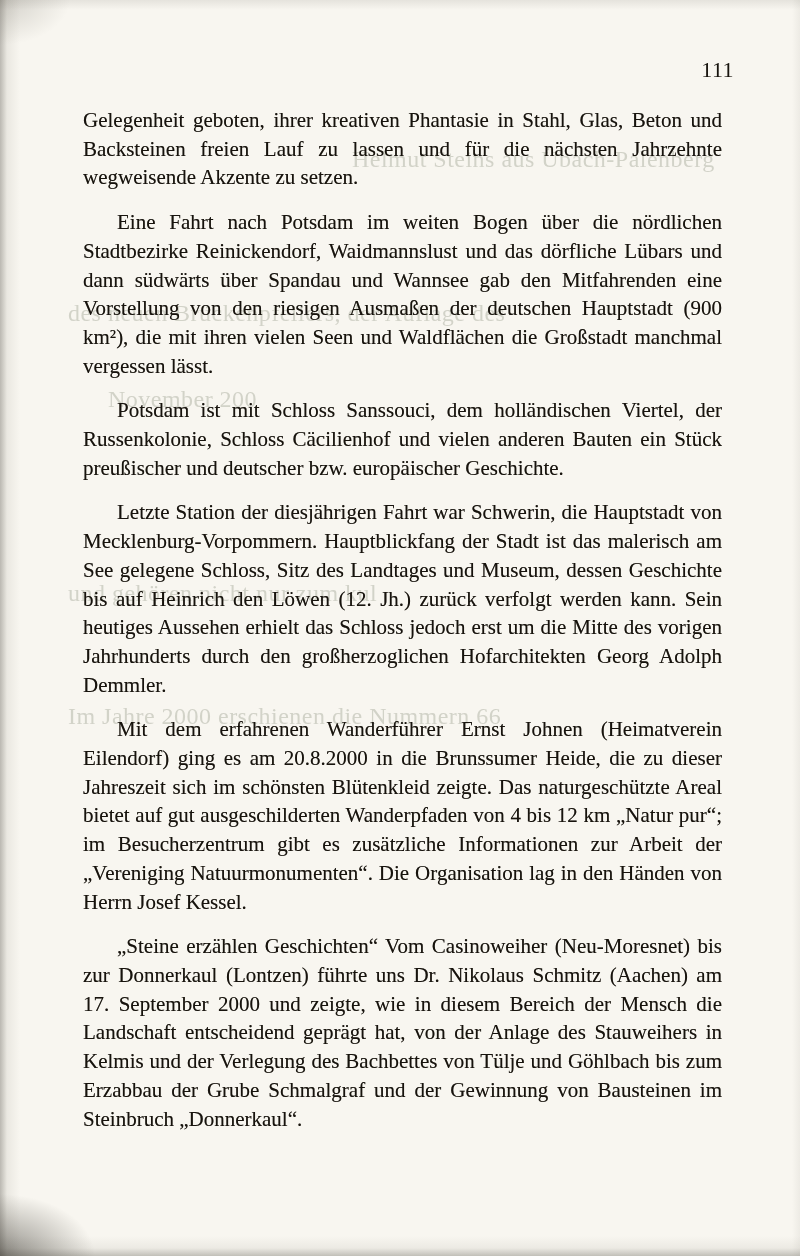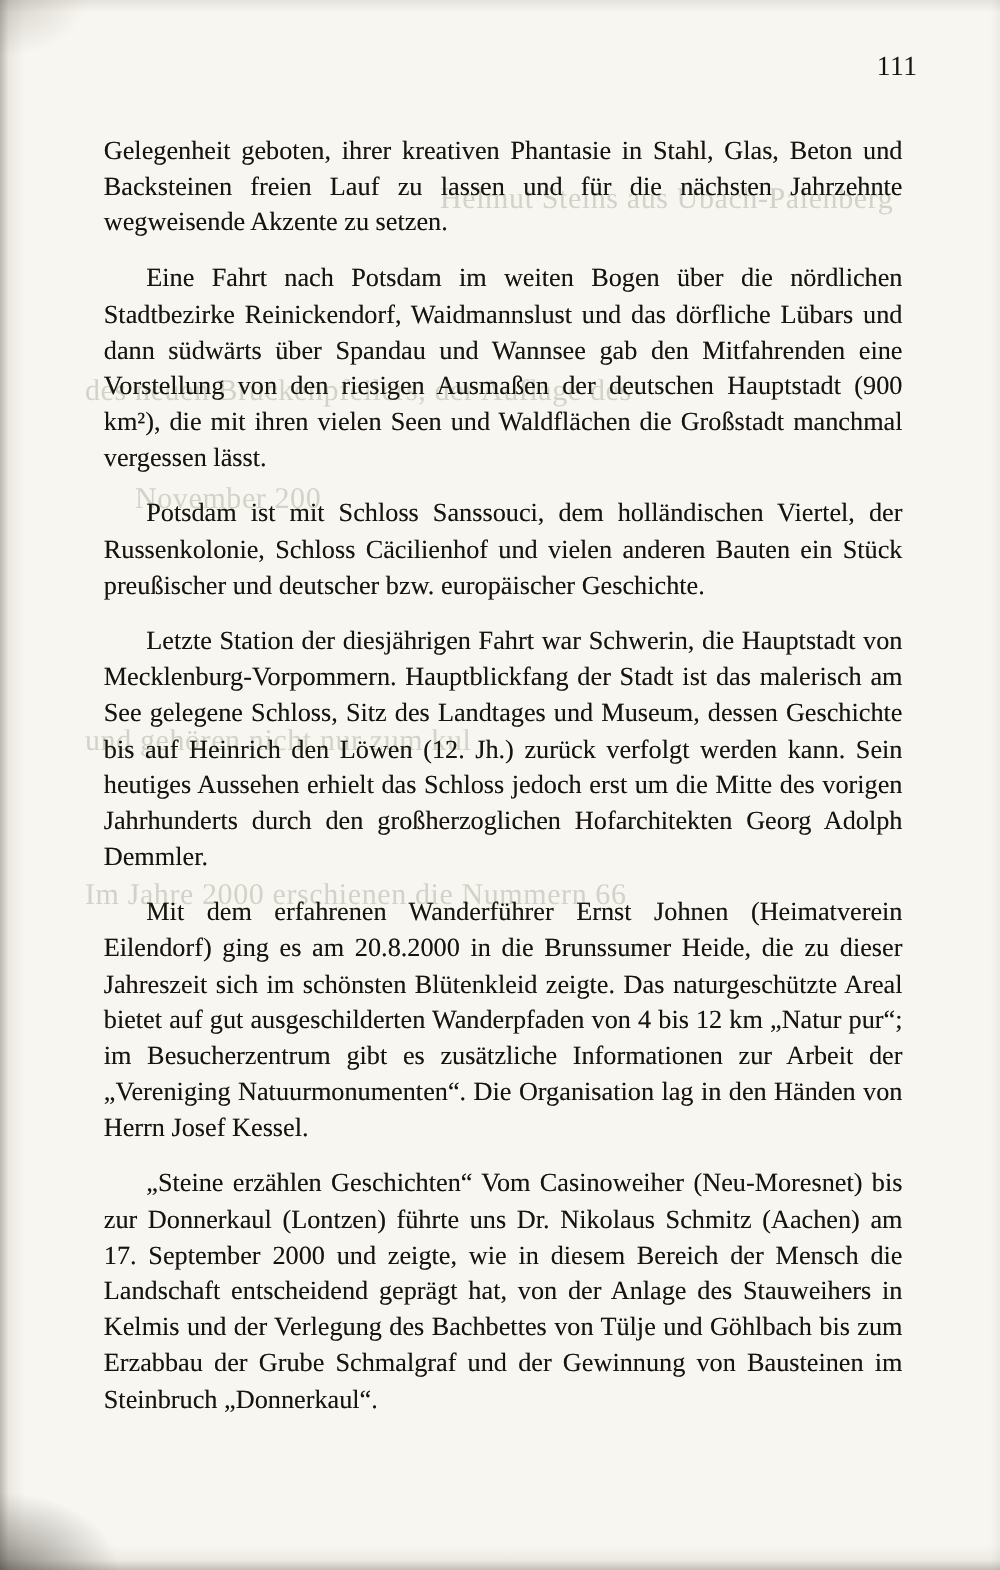--- a/index.html
+++ b/index.html
@@ -18,21 +18,21 @@
       radial-gradient(ellipse 95px 62px at 0% 100%, rgba(58,55,48,.55), rgba(58,55,48,0) 100%),
       radial-gradient(ellipse 70px 45px at 0% 0%, rgba(110,106,96,.28), rgba(110,106,96,0) 100%),
       linear-gradient(to right, rgba(95,92,84,.40) 0px, rgba(150,146,136,.14) 7px, rgba(0,0,0,0) 20px),
       linear-gradient(to top, rgba(105,102,94,.38) 0px, rgba(150,146,136,.12) 8px, rgba(0,0,0,0) 20px),
       linear-gradient(to bottom, rgba(130,127,118,.16) 0px, rgba(0,0,0,0) 10px),
       linear-gradient(to left, rgba(140,137,128,.10) 0px, rgba(0,0,0,0) 8px),
       #f8f6f0;
   }
   .pageno {
     position: absolute;
-    top: 40px; right: 66px;
+    top: 57px; right: 66px;
     font-size: 22px;
     letter-spacing: .02em;
   }
   .text {
     position: absolute;
     left: 67px; right: 62px; top: 90px;
     font-size: 21px;
     line-height: 28.7px;
     text-align: justify;
     text-shadow: 0 0 .5px rgba(23,19,13,.45);

